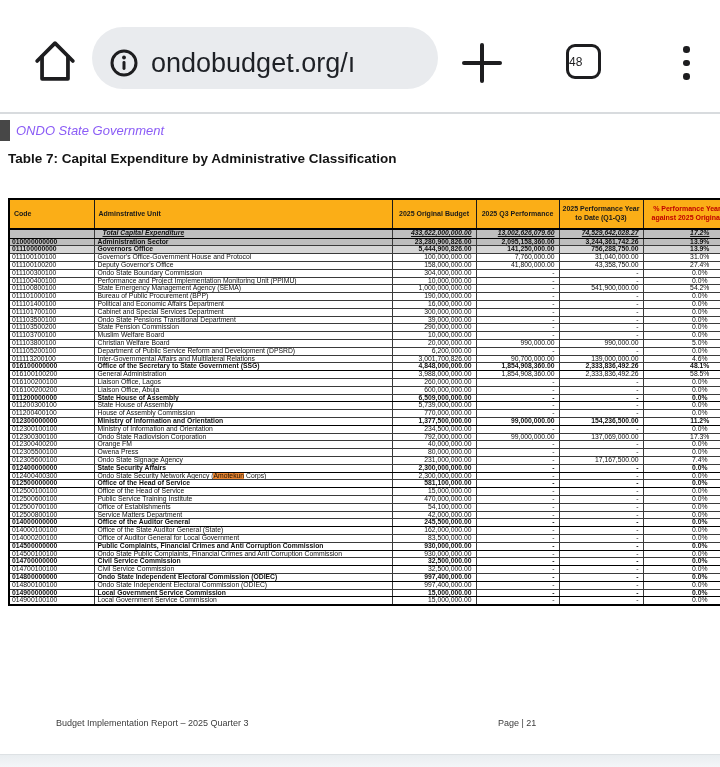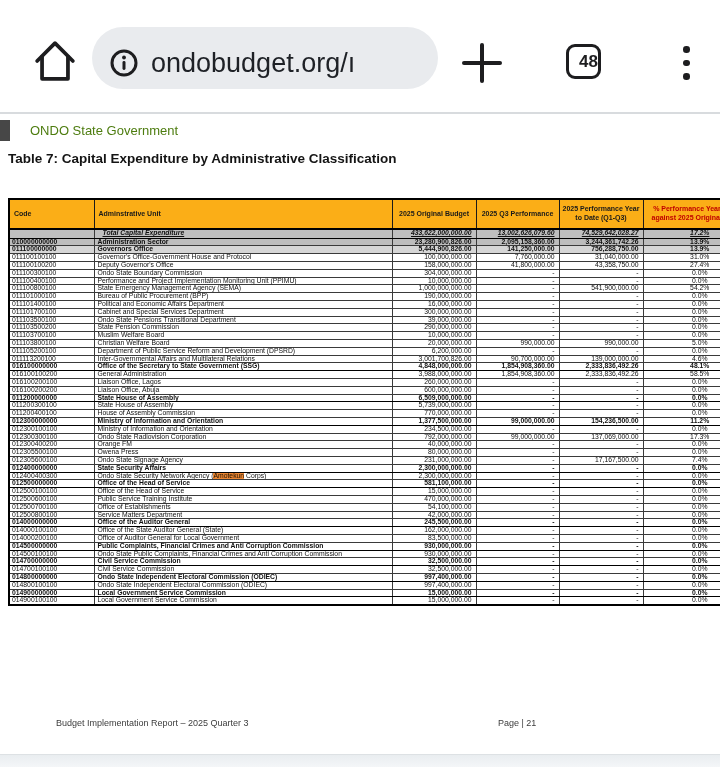--- a/index.html
+++ b/index.html
@@ -10,29 +10,29 @@
   
   .toolbar { position:absolute; top:0; left:0; width:720px; height:112px; background:#fff; }
   .home-btn { position:absolute; left:30px; top:36px; width:50px; height:50px; }
   .urlbar { position:absolute; left:92px; top:27px; width:346px; height:62px;
             background:#E9EBEE; border-radius:31px; display:flex; align-items:center;
             padding:10px 14px 0 17px; overflow:hidden; }
   .url-text { font-size:27px; color:#1E2126; margin-left:12px; white-space:nowrap; overflow:hidden; }
   .plus-btn { position:absolute; left:460px; top:41px; width:44px; height:44px; }
   .tabbox { position:absolute; left:566px; top:44px; width:35px; height:35px;
             border:3.5px solid #1D1D1F; border-radius:9px; display:flex;
-            align-items:center; justify-content:flex-end; font-size:17px; font-weight:bold; color:#1D1D1F; }
+            align-items:center; justify-content:flex-start; font-size:12px; font-weight:normal; color:#1D1D1F; }
   .dots { position:absolute; left:679px; top:42px; display:flex; flex-direction:column; gap:7px; padding:4px; }
   .dots i { width:6.5px; height:6.5px; border-radius:50%; background:#1D1D1F; }
 
   
   .content { position:absolute; top:112px; left:0; width:720px; height:655px;
              background:#fff; border-top:2px solid #D8DBDE; }
   .logo-sq { position:absolute; left:0; top:6px; width:10px; height:21px; background:#474747; }
-  .site-name { position:absolute; left:30px; top:9px; font-size:13px; color:#4d7c0f; }
+  .site-name { position:absolute; left:16px; top:9px; font-size:13px; color:#8b5cf6;font-style:italic; }
   .page-title { position:absolute; left:8px; top:37px; font-size:13.5px; font-weight:bold; color:#141414; }
   .page-subtitle { position:absolute; left:10px; top:70px; font-size:7.5px; font-weight:bold; color:#141414; }
 
   
   .table-wrap { position:absolute; left:8px; top:84px; width:712px; height:452px; overflow:hidden; }
   table { border-collapse:collapse; table-layout:fixed; width:748px; }
   th { background:#FBAE17; border:1px solid #1A1A1A; font-size:7px; font-weight:bold;
        color:#1A1A1A; height:30px; padding:1px 3px; text-align:center; vertical-align:middle; line-height:1.25; }
   th.h-code, th.h-unit { text-align:left; padding-left:4px; }
   th.h-pct { color:#C00000; }

